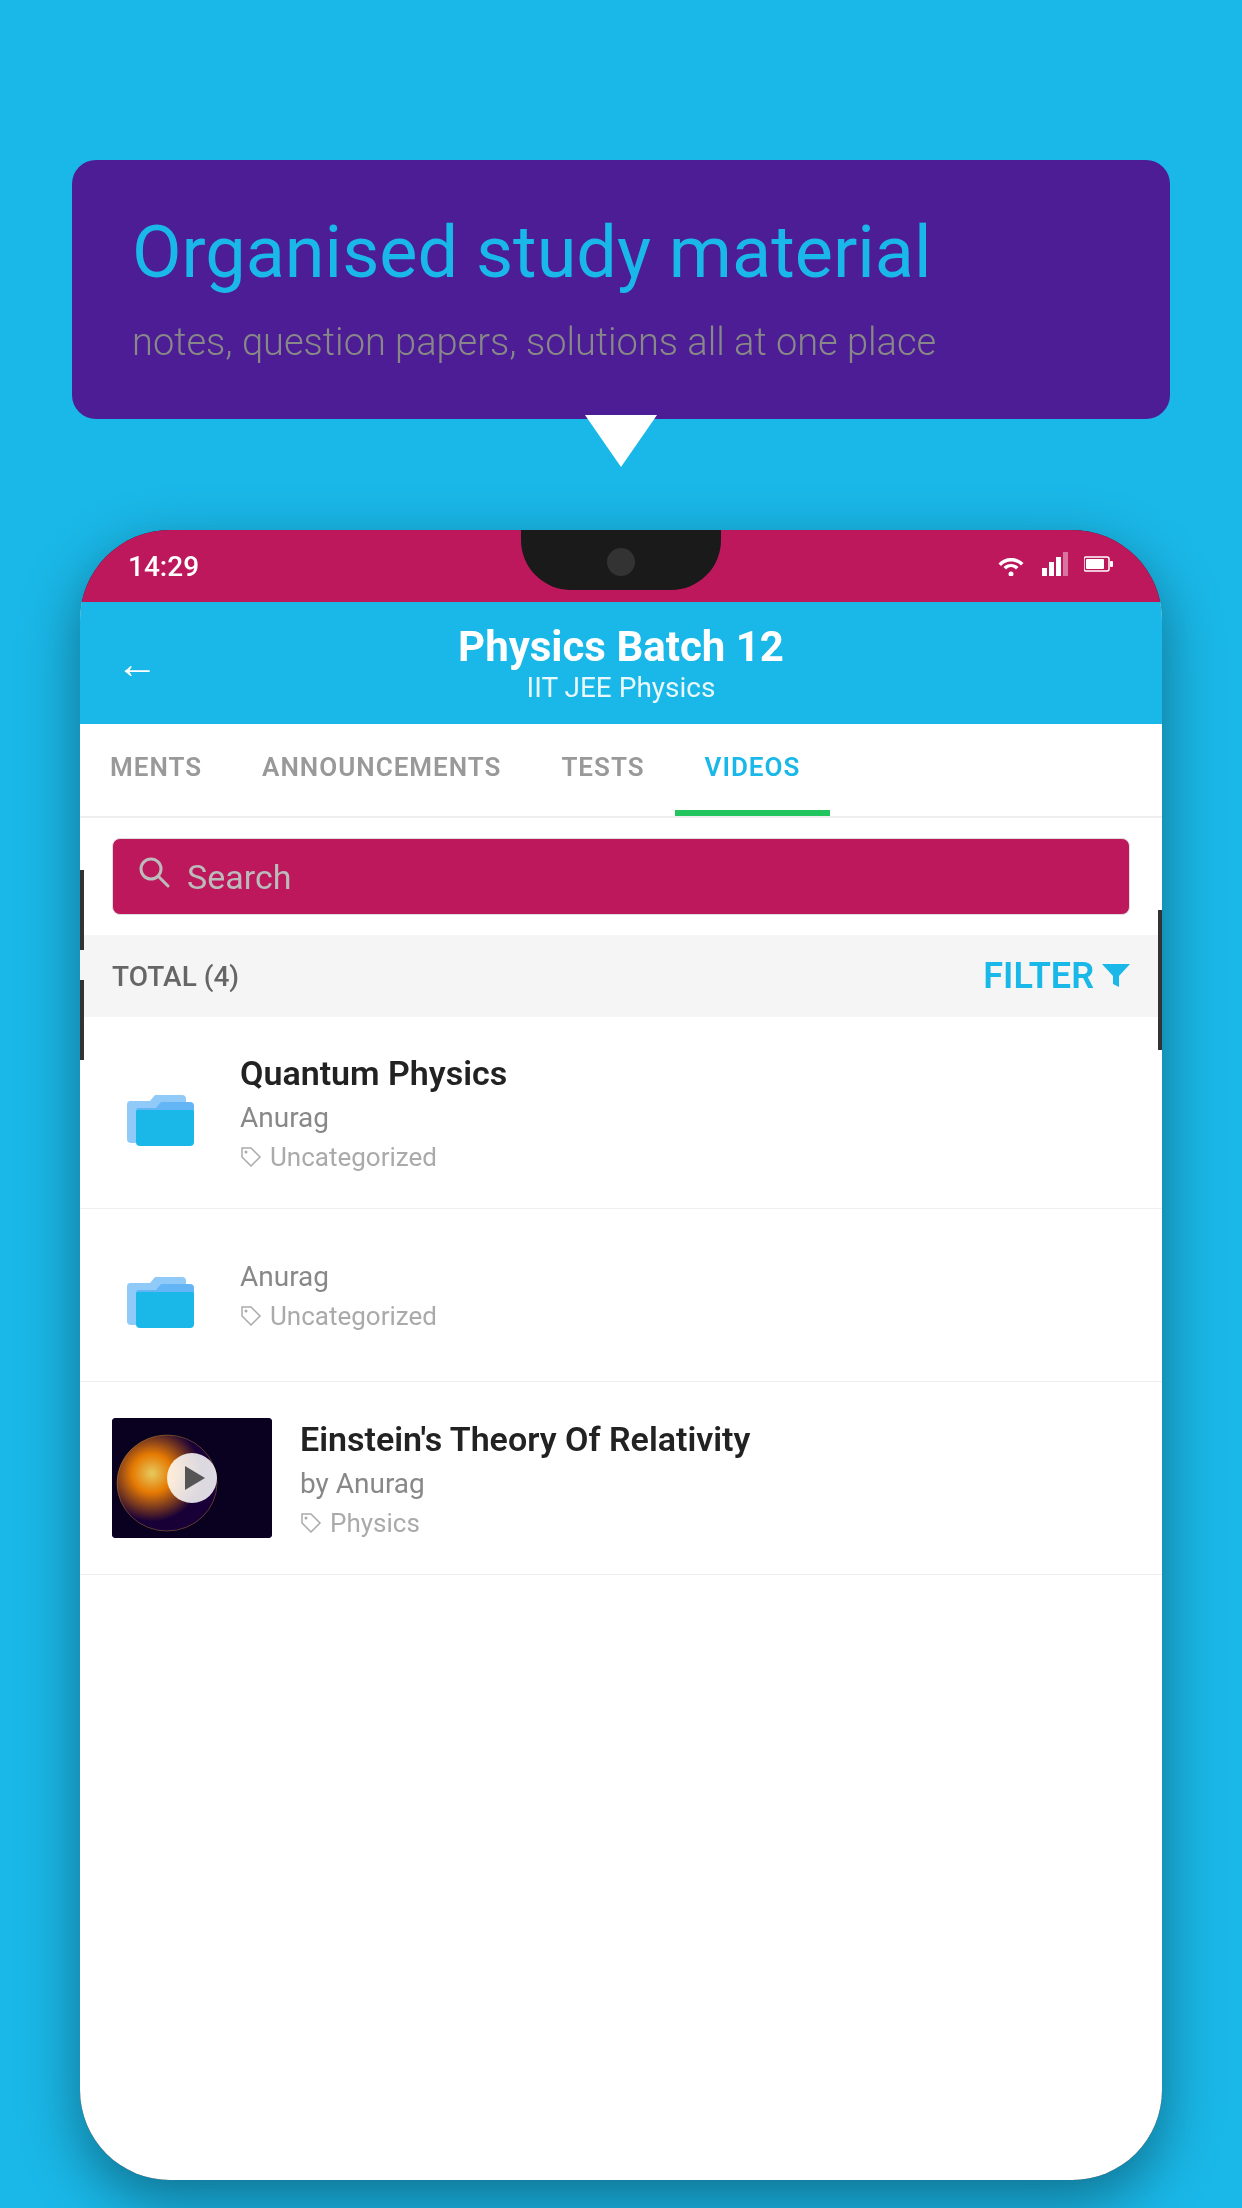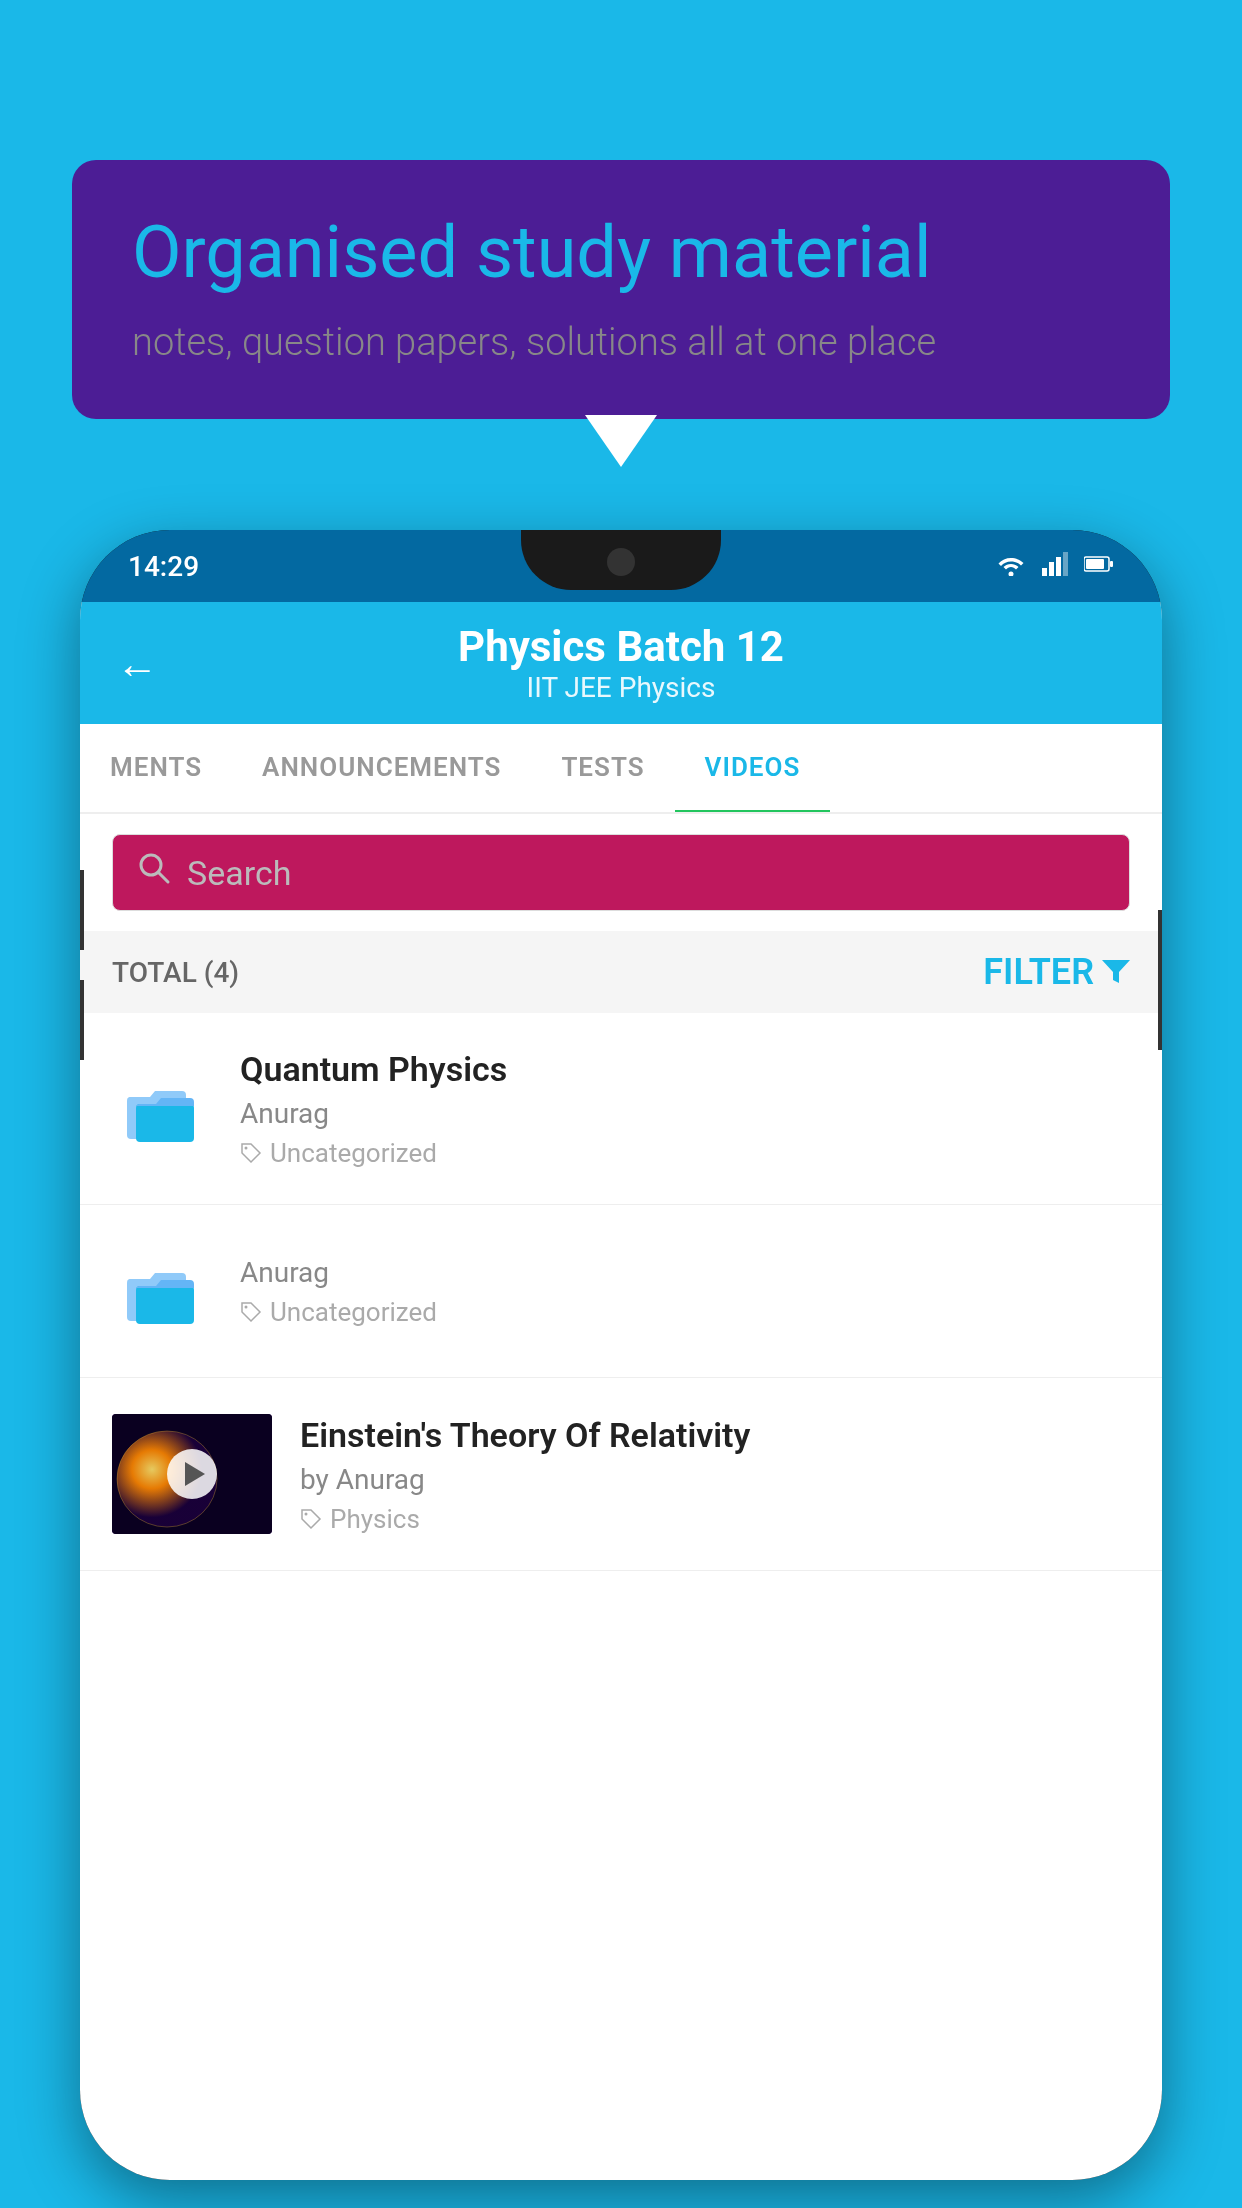--- a/index.html
+++ b/index.html
@@ -57,21 +57,21 @@
       width: 1082px;
       height: 1650px;
       background: #1a1a1a;
       border-radius: 90px;
       box-shadow: 0 20px 60px rgba(0,0,0,0.4);
       overflow: hidden;
     }
 
     
     .phone-status-bar {
-      background: #0369a1;
+      background: #be185d;
       height: 72px;
       display: flex;
       align-items: center;
       justify-content: space-between;
       padding: 0 48px;
       position: relative;
       text-align: right;
     }
     .phone-status-bar::before {
       content: '';
@@ -157,21 +157,21 @@
       font-size: 26px;
       color: #999;
       font-weight: 600;
       letter-spacing: 1px;
       white-space: nowrap;
       cursor: pointer;
       text-transform: uppercase;
     }
     .tab.active {
       color: #1ab8e8;
-      border-bottom: 4px solid #22c55e;
+      border-bottom: 8px solid #22c55e;
       margin-bottom: -2px;
     }
 
     
     .search-bar {
       background: white;
       padding: 20px 32px;
     }
     .search-input-container {
       background: #be185d;

